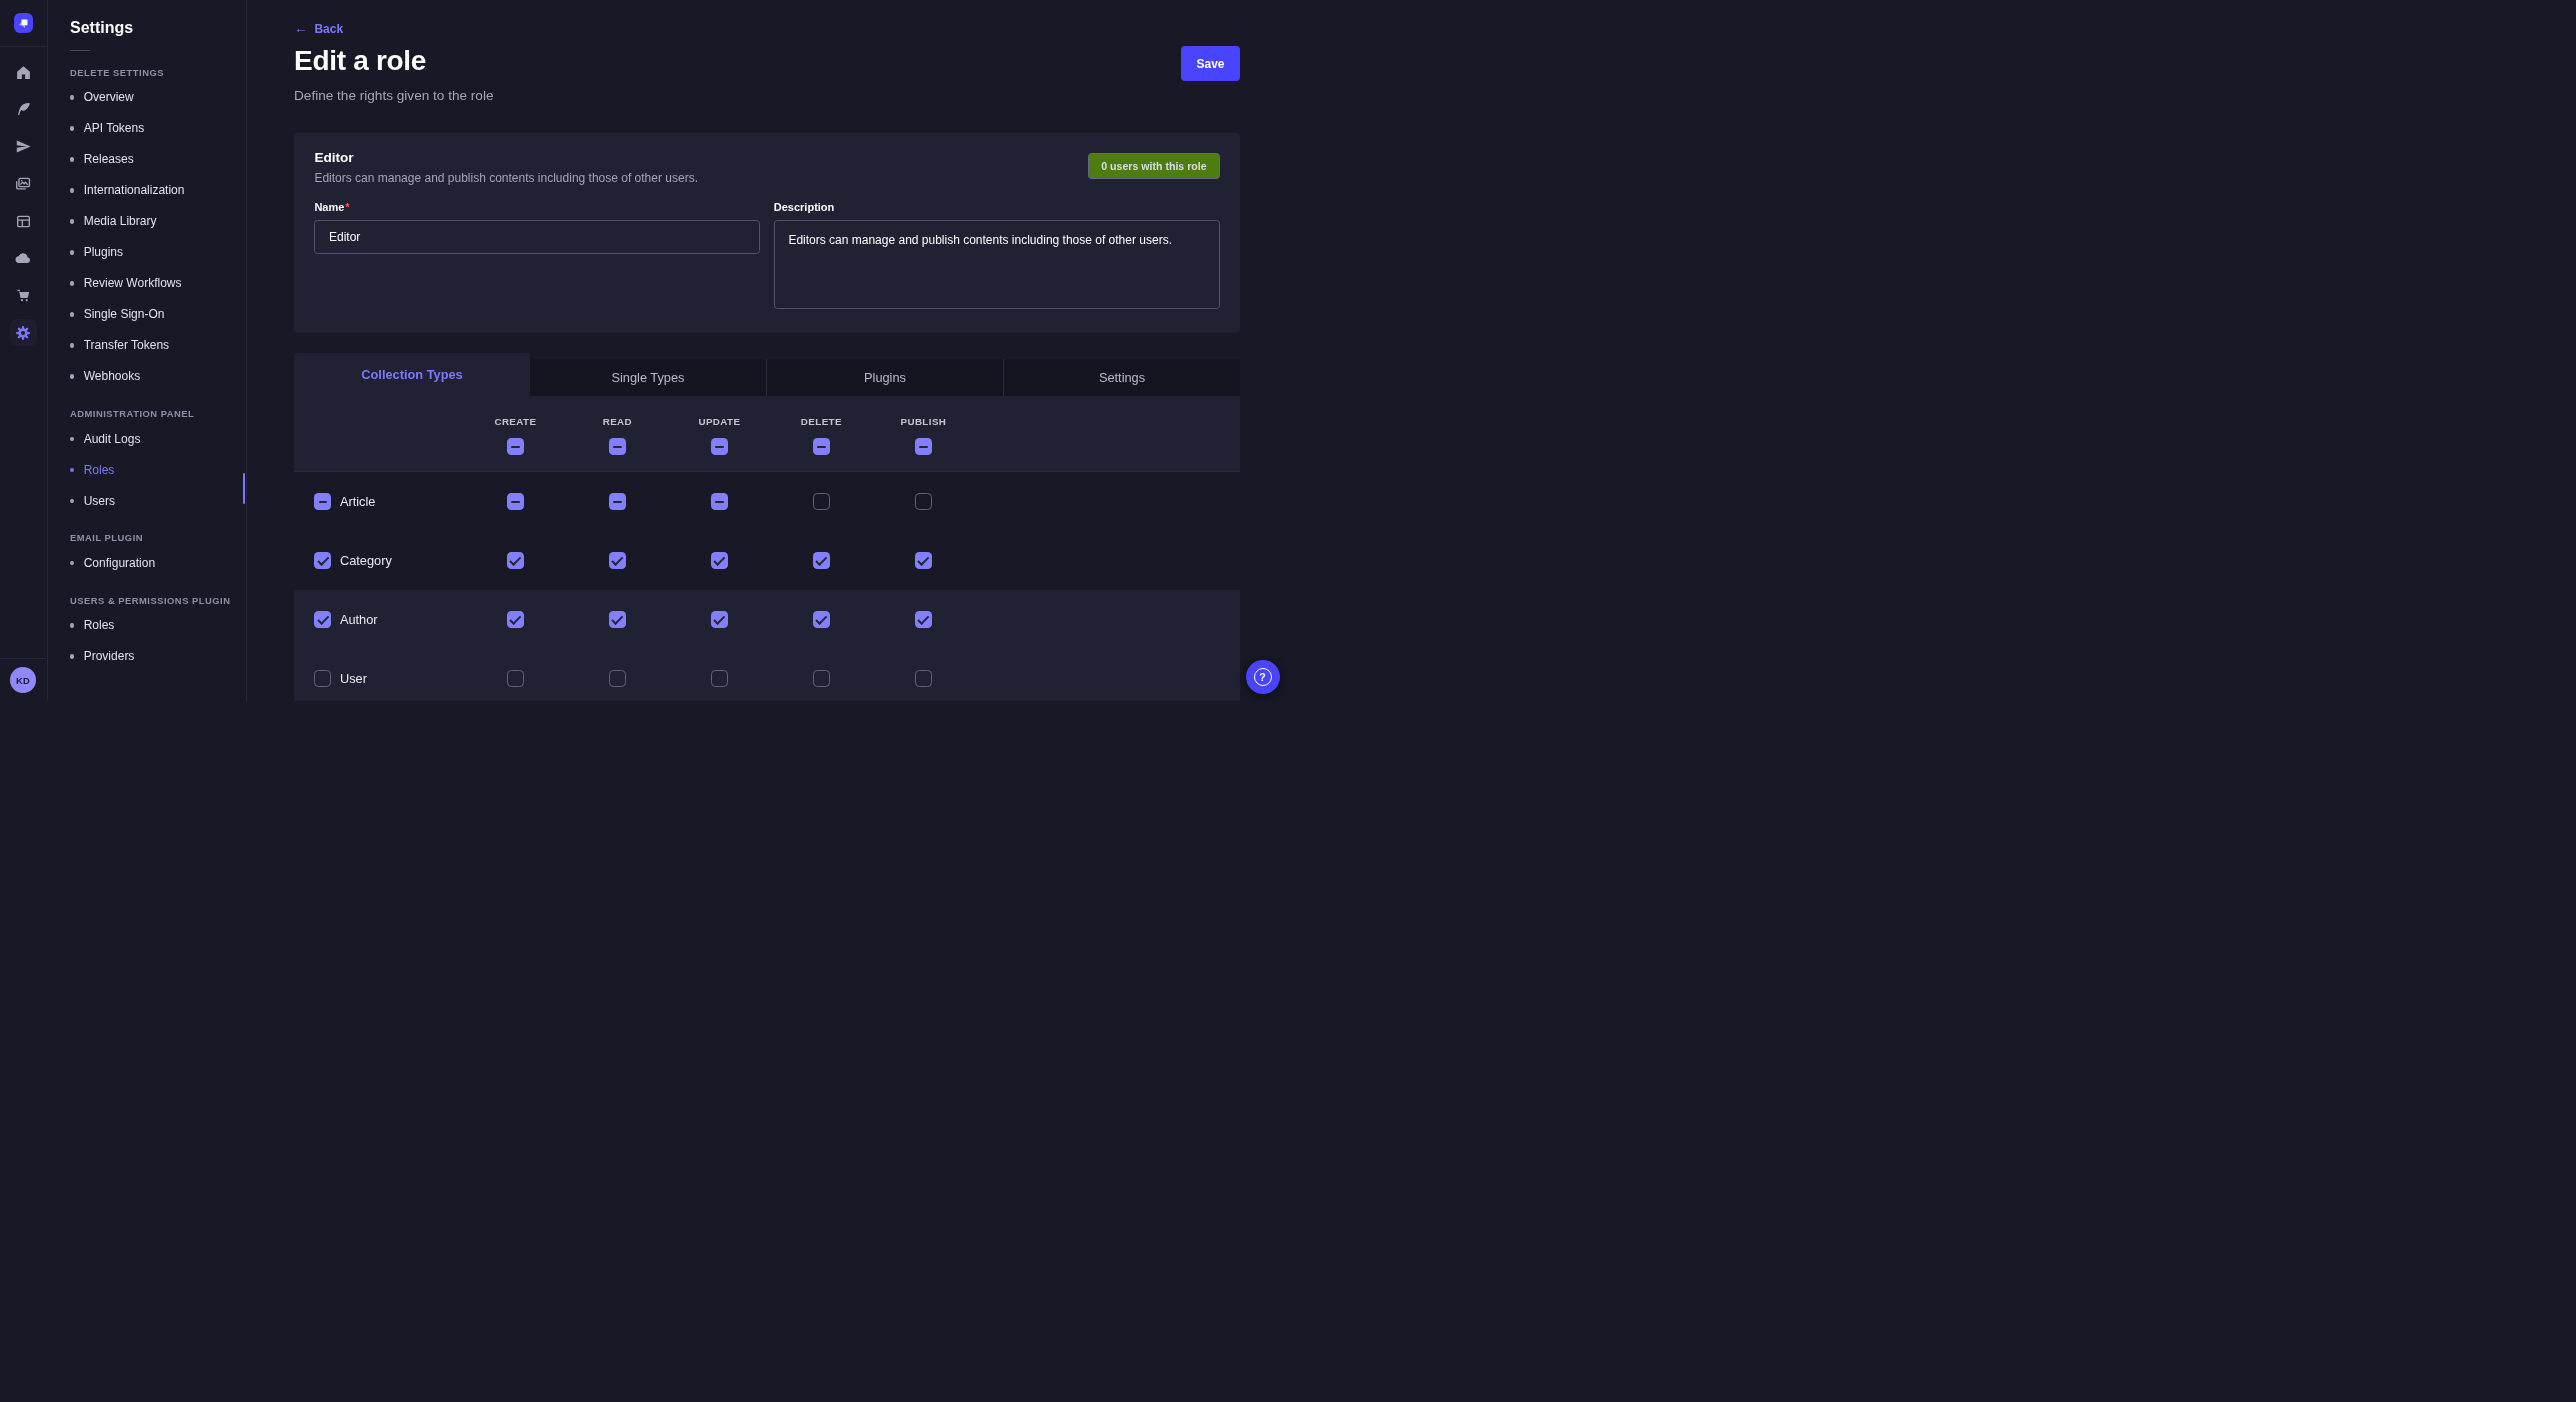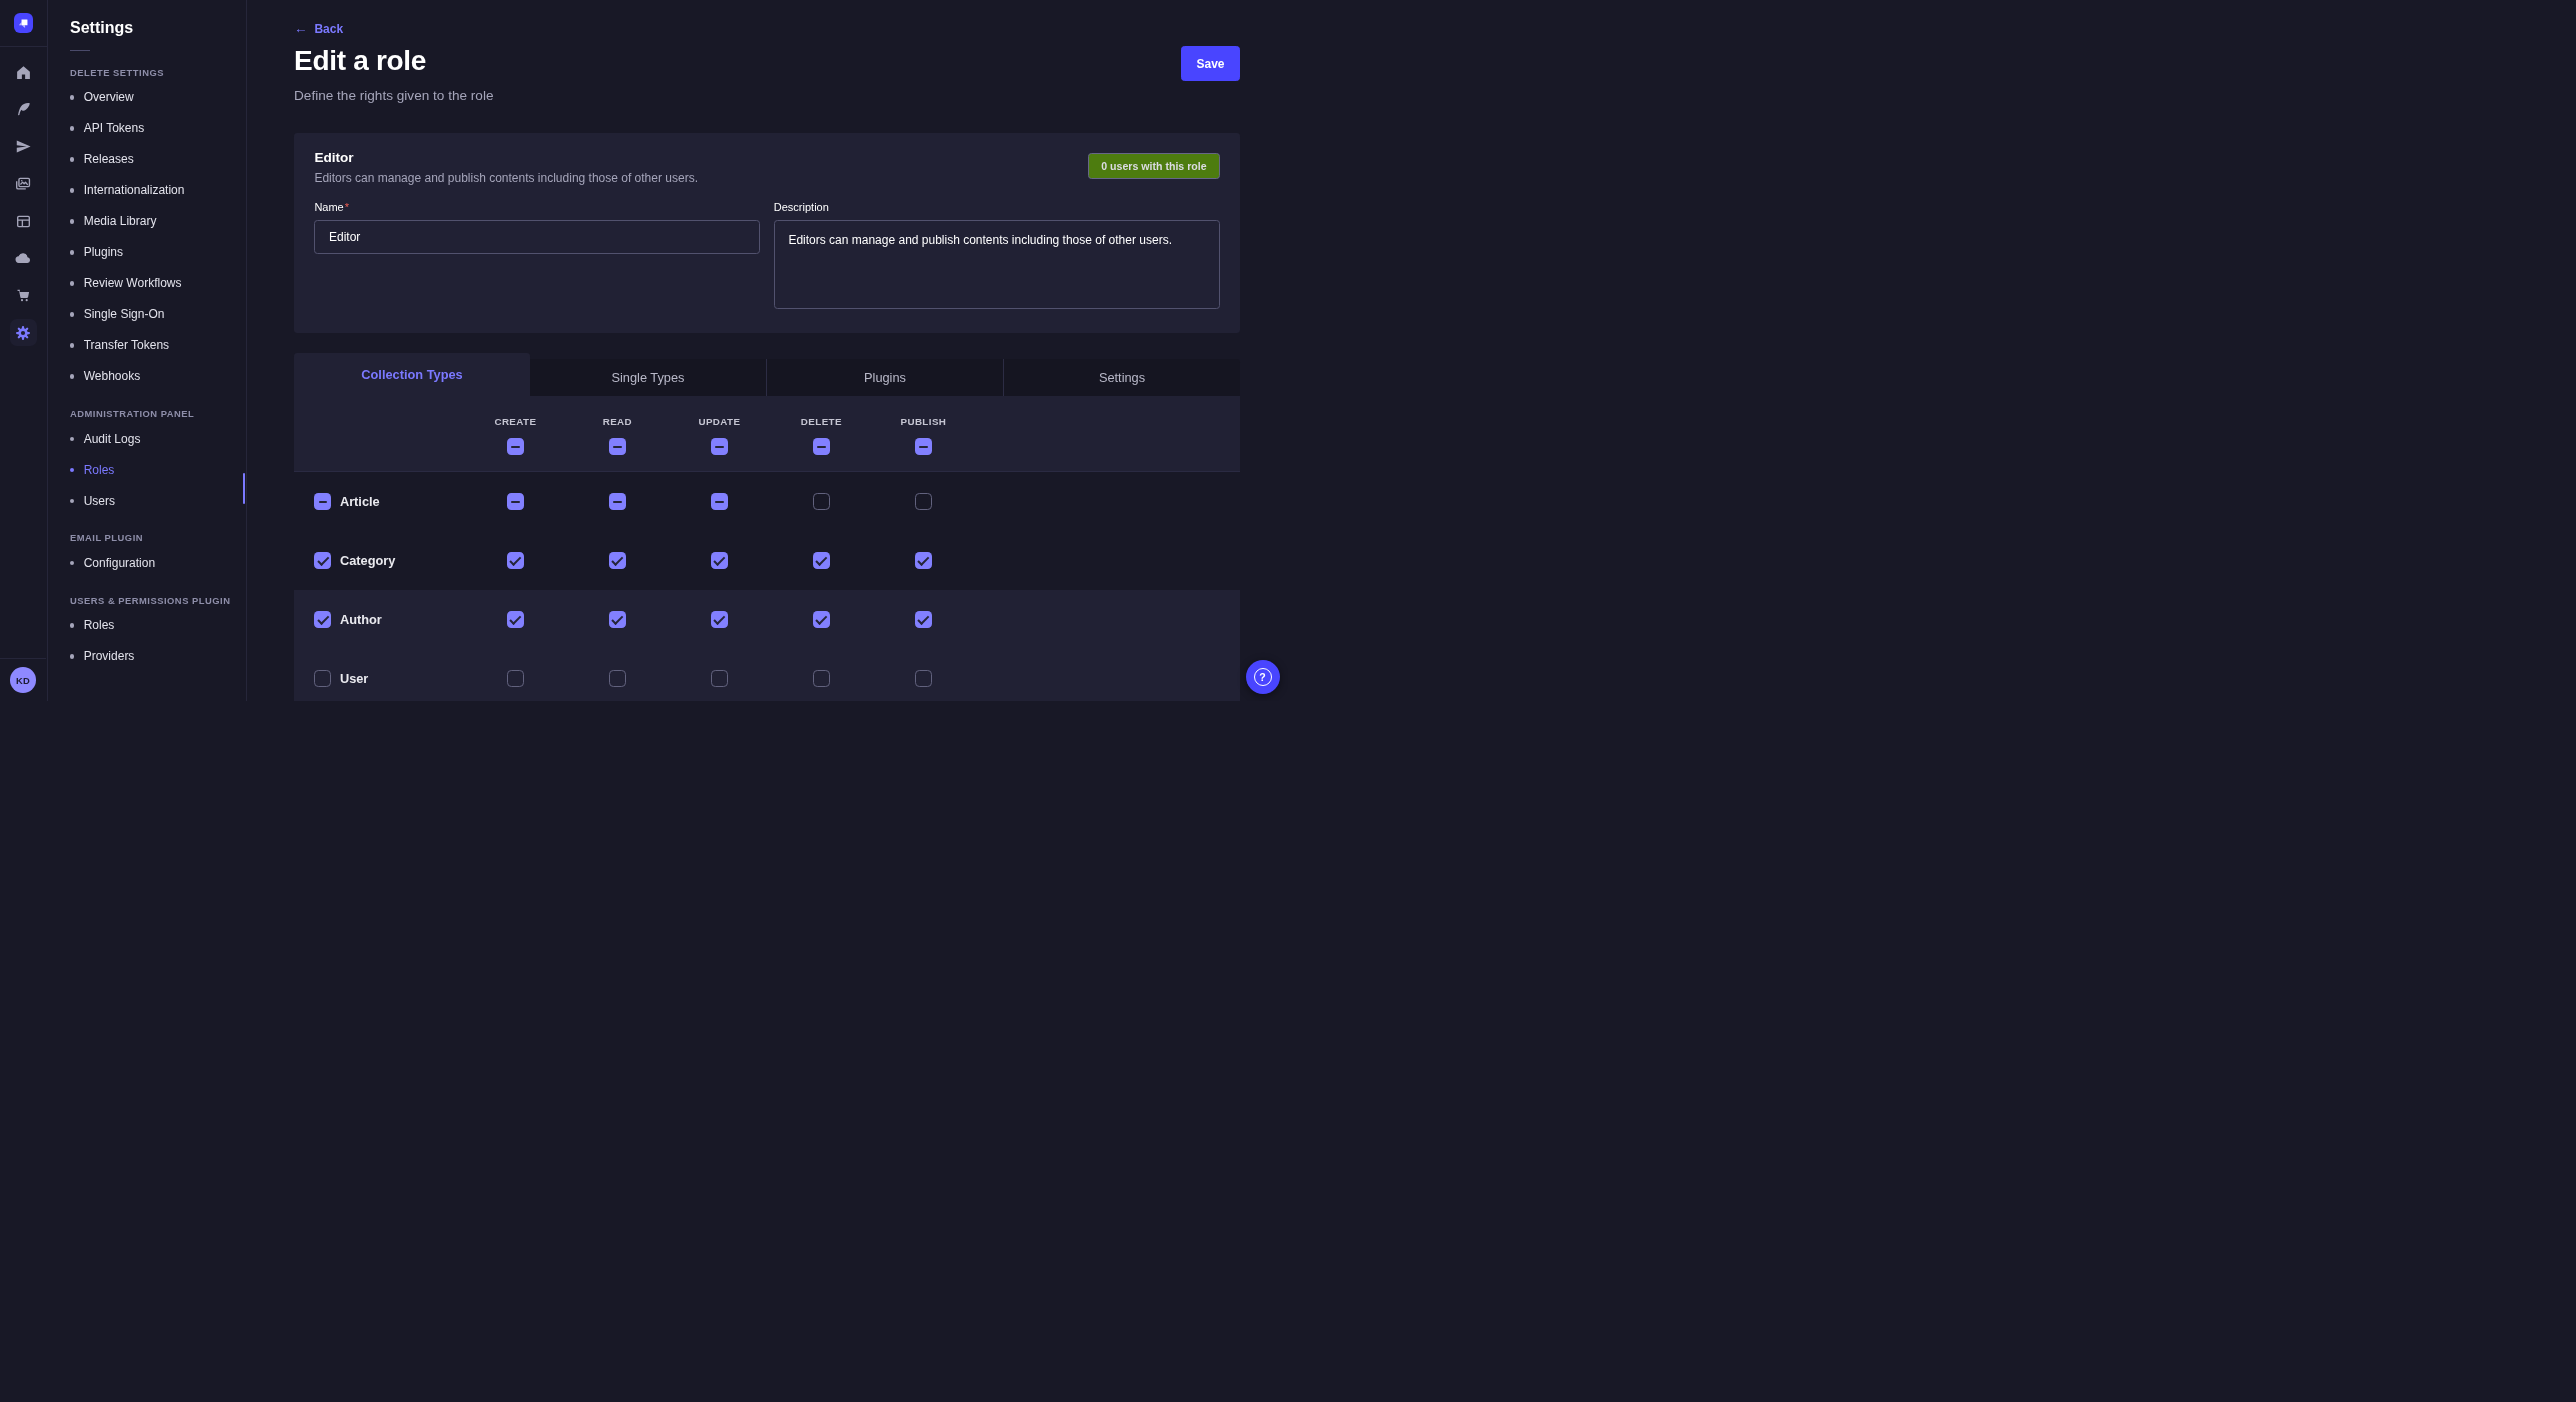--- a/index.html
+++ b/index.html
@@ -57,21 +57,21 @@
   .role-card { margin-top:30px; background:#212134; border-radius:3.4px;
     padding:17px 20.4px 21px; position:relative; }
   .role-heading { font-size:13.6px; font-weight:700; color:#ffffff; }
   .role-desc { margin-top:6px; font-size:12px; color:#a5a5ba; }
   .users-badge { position:absolute; top:20.4px; right:20.4px; height:25.6px;
     background:#4d7c0f; border:0.9px solid #666687; border-radius:3.4px;
     display:flex; align-items:center; padding:0 12px; font-size:10.6px;
     font-weight:600; color:#dcdce4; cursor:pointer; }
   .fields { display:flex; gap:13.6px; margin-top:14.5px; }
   .field { flex:1; min-width:0; }
-  .f-label { font-size:11px; font-weight:400; color:#ffffff; }
+  .f-label { font-size:11px; font-weight:700; color:#ffffff; }
   .req { color:#ee5e52; margin-left:0.9px; }
   .text-input { margin-top:5.1px; width:100%; height:34px; background:#212134;
     border:0.9px solid #52526e; border-radius:3.4px; padding:0 13.6px; font-size:12px;
     color:#ffffff; font-family:inherit; outline:none; }
   .text-area { margin-top:5.1px; width:100%; height:89px; background:#212134;
     border:0.9px solid #52526e; border-radius:3.4px; padding:11px 13.6px; font-size:12px;
     color:#ffffff; font-family:inherit; outline:none; resize:none; line-height:1.35; }
 
   
   .tabs { margin-top:20.4px; display:flex; height:43px; }
@@ -84,21 +84,21 @@
     color:#7b79ff; font-weight:600; border-left:none; }
 
   
   .perm-card { background:#212134; border-radius:0 0 3.4px 3.4px; }
   .grid { display:grid; grid-template-columns:150px repeat(5,102px) 1fr; }
   .perm-head { padding:20.4px 0 0 20.4px; border-bottom:0.9px solid #2a2a42; }
   .col-label { text-align:center; font-size:9.8px; font-weight:700;
     letter-spacing:0.4px; color:#c5c5d2; }
   .selall-row { margin-top:11px; padding-bottom:16px; }
   .cell-c { display:flex; justify-content:center; }
-  .perm-row { height:59px; align-items:center; padding-left:20.4px;font-weight:bold; }
+  .perm-row { height:59px; align-items:center; padding-left:20.4px; }
   .perm-row.dark { background:#181826; }
   .lead { display:flex; align-items:center; gap:8.5px; }
   .row-label { font-size:12.8px; color:#eaeaef; }
 
   
   .cb { width:17px; height:17px; border-radius:4.3px; display:inline-flex;
     align-items:center; justify-content:center; cursor:pointer; flex:0 0 auto; }
   .cb.unchecked { border:0.9px solid #62627e; background:transparent; }
   .cb.checked, .cb.indeterminate { background:#8280ff; }
   .cb.checked::after { content:""; width:8.5px; height:4.3px; margin-top:-1.7px;

